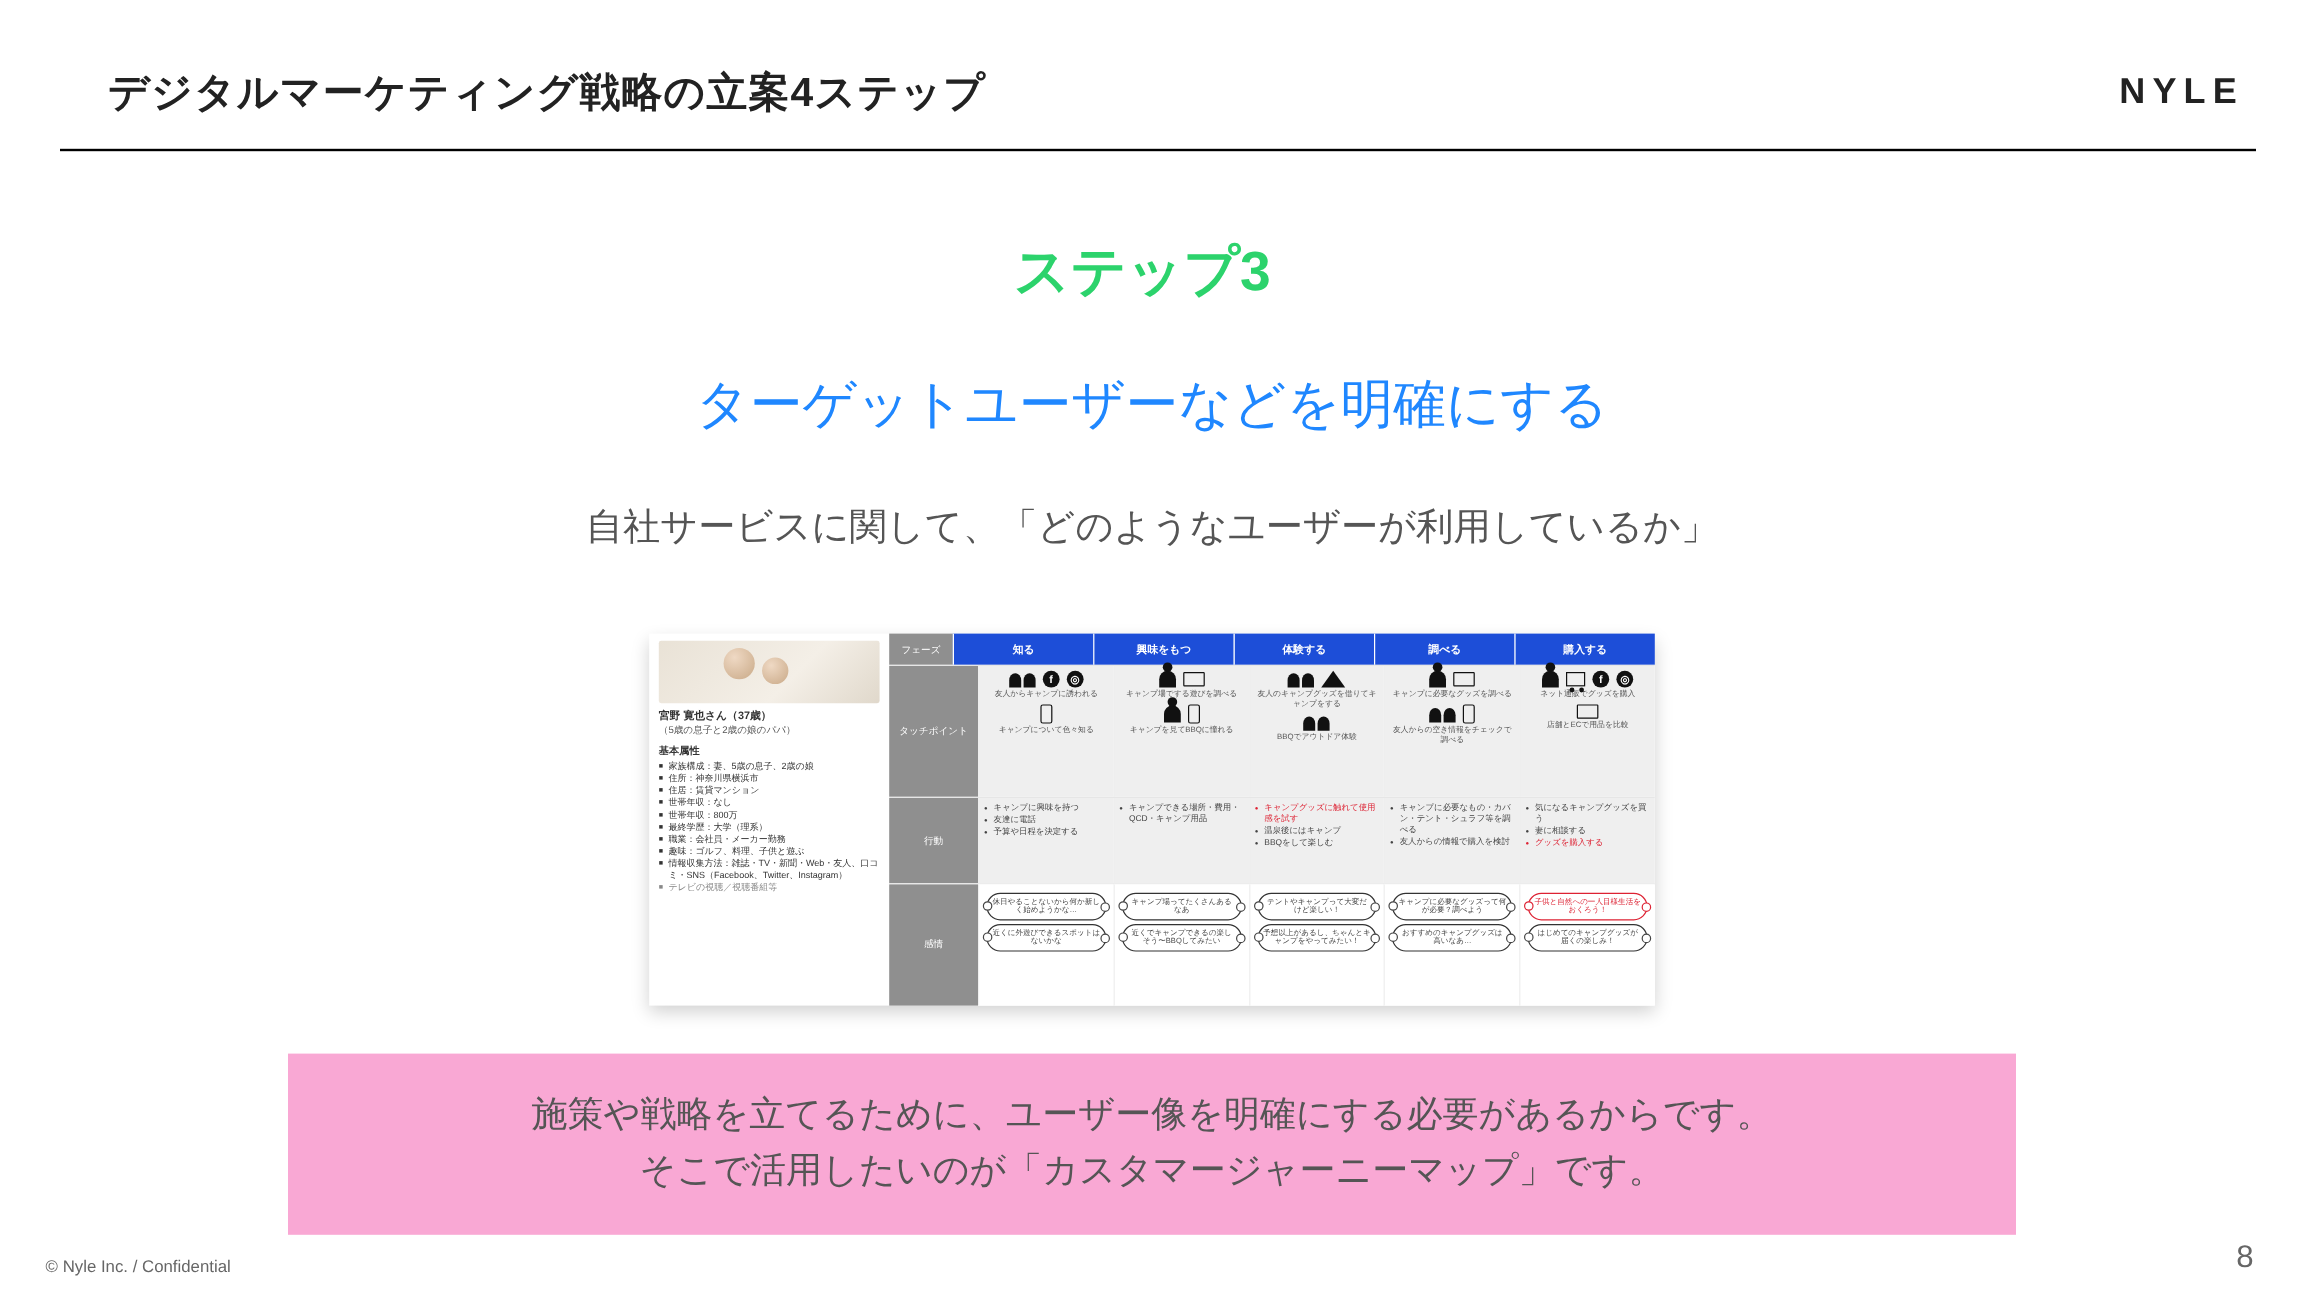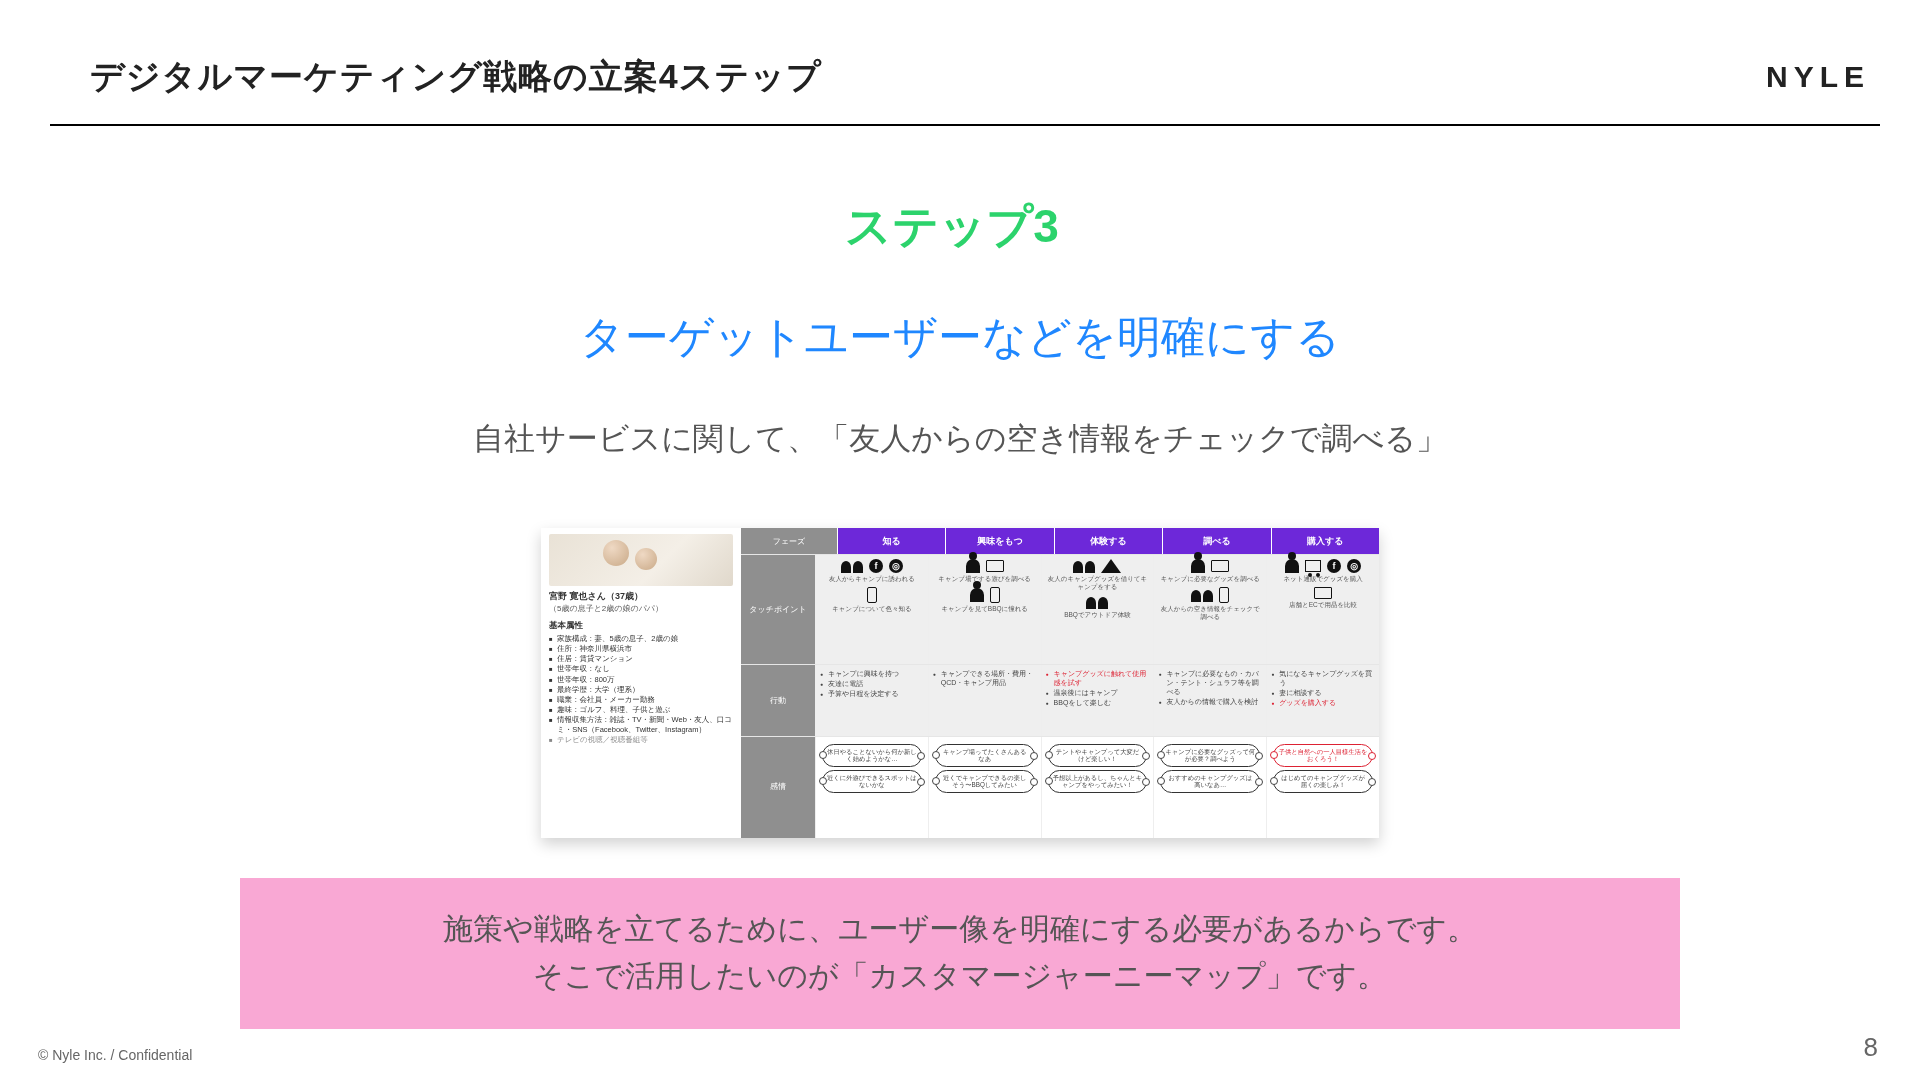--- a/index.html
+++ b/index.html
@@ -110,22 +110,22 @@
   .persona-name { font-weight:700; margin-top:4px; font-size:9px; }
   .persona-sub  { font-size:8px; color:#555; }
   .persona-sec  { font-weight:700; margin-top:6px; font-size:8.5px; }
   .persona ul   { list-style:none; margin-top:2px; }
   .persona li   { font-size:7.5px; color:#333; line-height:1.35; padding-left:8px; position:relative; }
   .persona li::before { content:"■"; position:absolute; left:0; font-size:6px; top:1px; }
   .persona .muted { color:#888; }
 
   .matrix { flex:1; display:flex; flex-direction:column; }
   .m-head { display:flex; height:26px; }
-  .m-head .corner { width:96px; background:#8f8f8f; color:#fff; font-size:8px; display:flex;align-items:center;justify-content:center; }
-  .m-head .ph { flex:1; background:#6d28d9; color:#fff; font-size:9px; font-weight:700; display:flex;align-items:center;justify-content:center; border-left:1px solid #fff; }
+  .m-head .corner { width:53px; background:#8f8f8f; color:#fff; font-size:8px; display:flex;align-items:center;justify-content:center; }
+  .m-head .ph { flex:1; background:#1d4ed8; color:#fff; font-size:9px; font-weight:700; display:flex;align-items:center;justify-content:center; border-left:1px solid #fff; }
 
   .m-row { display:flex; flex:1; border-top:1px solid #e6e6e6; }
   .m-row .lab { width:74px; background:#8f8f8f; color:#fff; font-size:8px; display:flex;align-items:center;justify-content:center; text-align:center; line-height:1.2; }
   .m-row .cells { flex:1; display:flex; }
   .cell { flex:1; border-left:1px solid #eee; padding:4px 4px; position:relative; font-size:7px; color:#444; line-height:1.25; }
   .cell.gray { background:#efefef; }
   .cell.white { background:#fff; }
   .icons { display:flex; gap:6px; justify-content:center; align-items:center; flex-wrap:wrap; }
   .i-person { width:14px;height:14px;background:#111;border-radius:50% 50% 0 0; position:relative; }
   .i-person::after{content:"";position:absolute;top:-7px;left:3px;width:8px;height:8px;border-radius:50%;background:#111;}
@@ -185,21 +185,21 @@
 
 <div class="header">
   <div class="page-title">デジタルマーケティング戦略の立案4ステップ</div>
   <div class="logo">NYLE</div>
 </div>
 <div class="hr"></div>
 
 <div class="step-label">ステップ3</div>
 <div class="step-title">ターゲットユーザーなどを明確にする</div>
 <div class="lead">
-  <span>自社サービスに関して、「友人からの空き情報をチェックで調べる」</span><br>
+  <span>自社サービスに関して、「どのようなユーザーが利用しているか」</span><br>
 </div>
 
 <div class="journey">
 
   <div class="persona">
     <div class="persona-photo"></div>
     <div class="persona-name">宮野 寛也さん（37歳）</div>
     <div class="persona-sub">（5歳の息子と2歳の娘のパパ）</div>
     <div class="persona-sec">基本属性</div>
     <ul>

